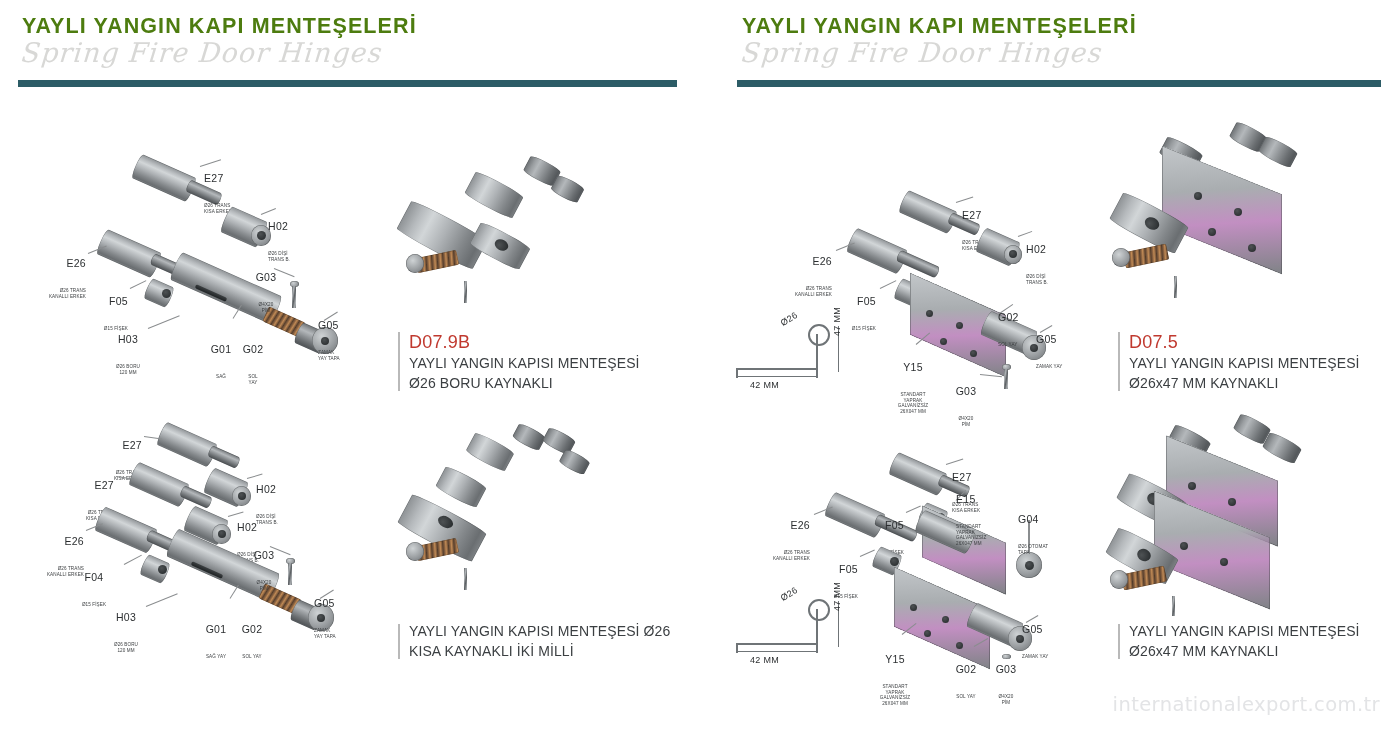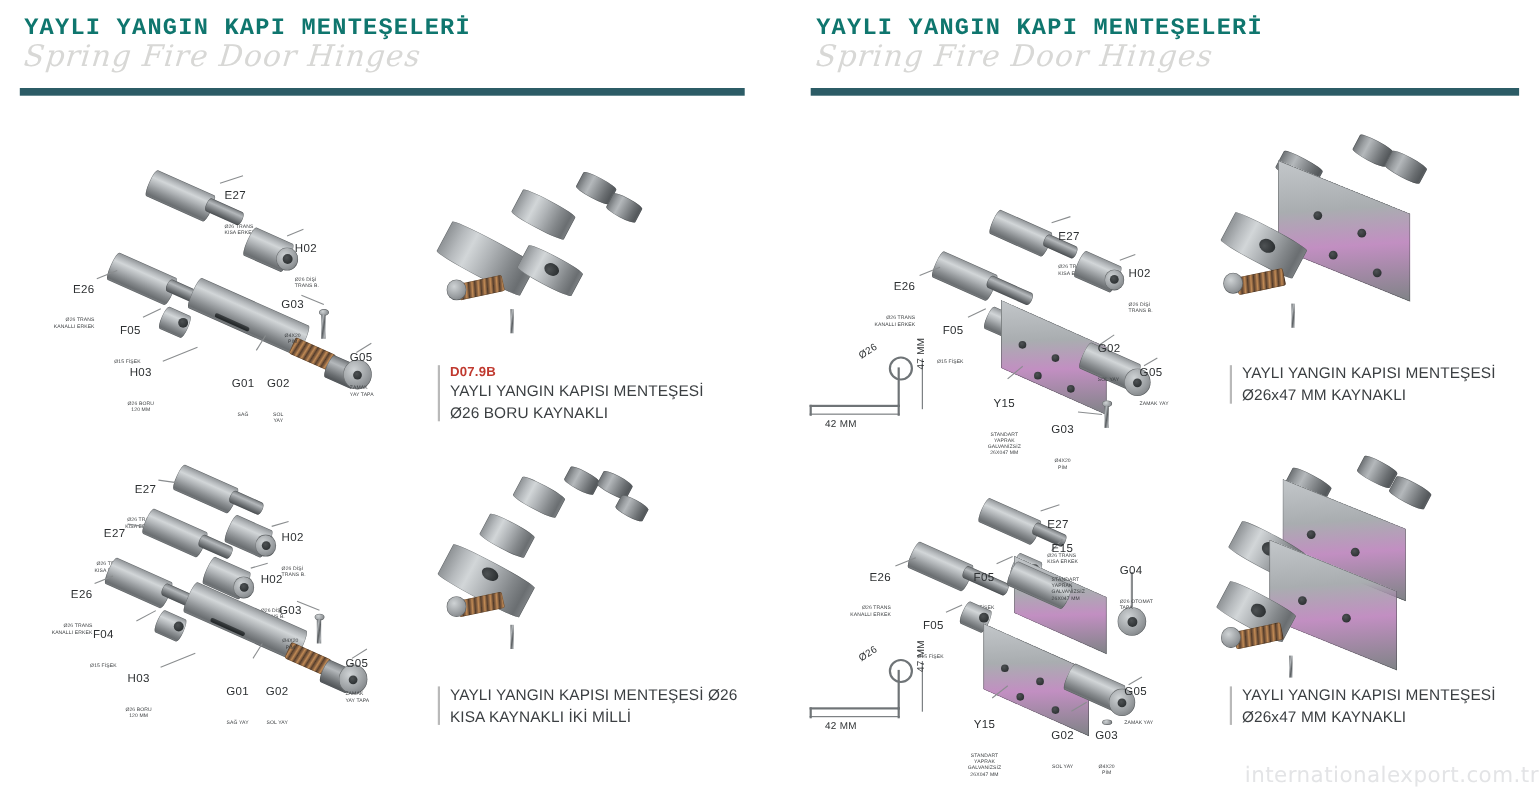--- a/index.html
+++ b/index.html
@@ -14,22 +14,22 @@
   
   .panel { position: absolute; top: 0; height: 730px; }
   .panel-left  { left: 0;   width: 700px; }
   .panel-right { left: 700px; width: 699px; }
 
   
   .hdr { position: absolute; left: 22px; top: 14px; }
   .panel-right .hdr { left: 42px; }
   .hdr-tr {
     font-size: 21.5px; font-weight: 700; letter-spacing: 1.1px;
-    color: #0f766e; white-space: nowrap;
-    font-family: Liberation Mono, monospace;
+    color: #4d7c0f; white-space: nowrap;
+    font-family: Liberation Sans, sans-serif;
   }
   .hdr-en {
     margin-top: -2px;
     font-size: 27px; color: #d8d8d6; white-space: nowrap;
     font-family: "DejaVu Serif", serif;
     font-style: italic; font-weight: 400;
     letter-spacing: 1px;
     transform: skewX(-6deg);
     transform-origin: left center;
   }
@@ -39,21 +39,21 @@
   .rule-left  { left: 18px;  top: 80px; width: 659px; }
   .rule-right { left: 737px; top: 80px; width: 644px; }
 
   
   .prod { position: absolute; padding-left: 11px; }
   .prod::before {
     content: ""; position: absolute; left: 0; top: 2px; bottom: 3px;
     width: 2px; background: #b9b9b9;
   }
   .prod-code {
-    font-size: 12px; font-weight: 700; color: #c0392f;
+    font-size: 18px; font-weight: 400; color: #c0392f;
     letter-spacing: .2px; line-height: 1.35;
   }
   .prod-desc {
     font-size: 14px; color: #3b3f42; line-height: 1.42;
     letter-spacing: .1px; white-space: pre-line;
   }
 
   
   .fig { position: absolute; }
 
@@ -109,21 +109,21 @@
       #5f6366 0px, #8e9295 1.2px, #b0b4b7 2.2px, #808487 3.2px, #5a5e61 4.2px);
   }
   .slot {
     position:absolute;
     background: linear-gradient(to bottom, #3c4042, #1f2325);
     border-radius: 2px;
   }
 
   
   .watermark {
-    position: absolute; right: 0; bottom: 14px;
+    position: absolute; right: 19px; bottom: 14px;
     font-size: 19.5px; letter-spacing: .4px;
     color: #e3e4e6; font-weight: 500;
     font-family: "DejaVu Sans", sans-serif;
   }
 </style>
 </head>
 <body>
 
 <div class="page">
 
@@ -459,20 +459,21 @@
       <div class="hole" style="left:84px;top:72px;width:8px;height:8px;"></div>
       <div class="hole" style="left:124px;top:88px;width:8px;height:8px;"></div>
       <div class="hole" style="left:98px;top:108px;width:8px;height:8px;"></div>
       <div class="hole" style="left:138px;top:124px;width:8px;height:8px;"></div>
       <div class="spring" style="left:14px;top:128px;width:44px;height:16px;transform:rotate(-12deg);"></div>
       <div class="cap" style="left:2px;top:128px;width:18px;height:19px;"></div>
       <div class="screwshaft" style="left:64px;top:156px;width:3px;height:22px;"></div>
     </div>
 
     <div class="prod" style="left:418px;top:330px;width:265px;">
+      <div class="prod-code">D07.5</div>
       <div class="prod-desc">YAYLI YANGIN KAPISI MENTEŞESİ
 Ø26x47 MM KAYNAKLI</div>
     </div>
 
     <div class="fig" style="left:30px;top:440px;width:370px;height:230px;">
 
       <div class="cyl" style="left:160px;top:22px;width:56px;height:24px;transform:rotate(24deg);"></div>
       <div class="cyl dark" style="left:208px;top:40px;width:32px;height:12px;transform:rotate(24deg);"></div>
       <div class="lead" style="left:216px;top:24px;width:18px;transform:rotate(-18deg);"></div>
       <div class="cal" style="left:222px;top:14px;">

